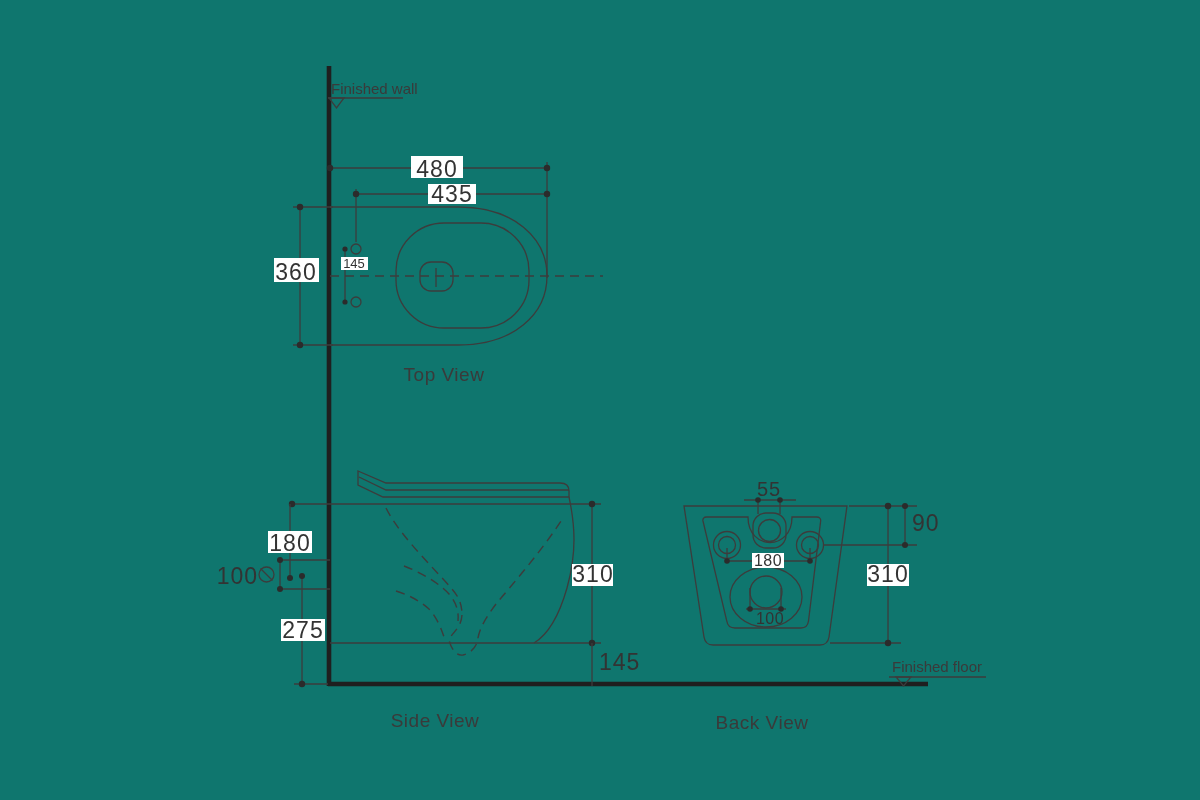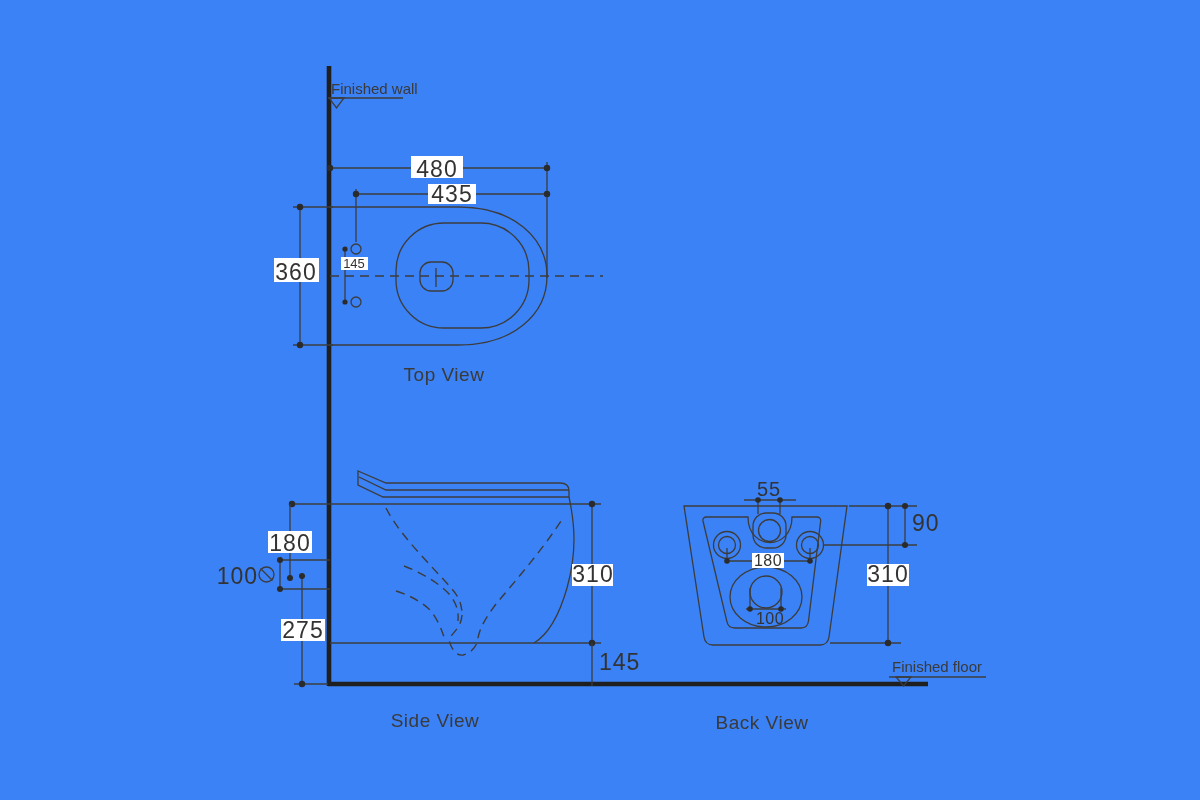--- a/index.html
+++ b/index.html
@@ -1,16 +1,16 @@
 <!DOCTYPE html>
 <html><head>
 <meta charset="utf-8">
 <style>
   html,body{margin:0;padding:0;background:#ffffff;}
-  .stage{position:relative;width:1200px;height:800px;background:#3b82f6;overflow:hidden;}
+  .stage{position:relative;width:1200px;height:800px;background:#0f766e;overflow:hidden;}
   svg{display:block;}
   .thin{stroke:#3c3c3c;stroke-width:1.3;fill:none;}
   .thick{stroke:#1f1f1f;stroke-width:4.6;fill:none;}
   .dashed{stroke:#3c3c3c;stroke-width:1.4;fill:none;stroke-dasharray:9 6;}
   .dot{fill:#2b2b2b;stroke:none;}
   .txtbg{fill:#ffffff;stroke:none;}
   text{font-family:"Liberation Sans","DejaVu Sans",sans-serif;fill:#333333;}
   .dim{font-size:23px;letter-spacing:1px;}
   .dim-s{font-size:16px;letter-spacing:0.5px;}
   .viewlabel{font-size:19px;fill:#3a3a3a;letter-spacing:0.5px;}

